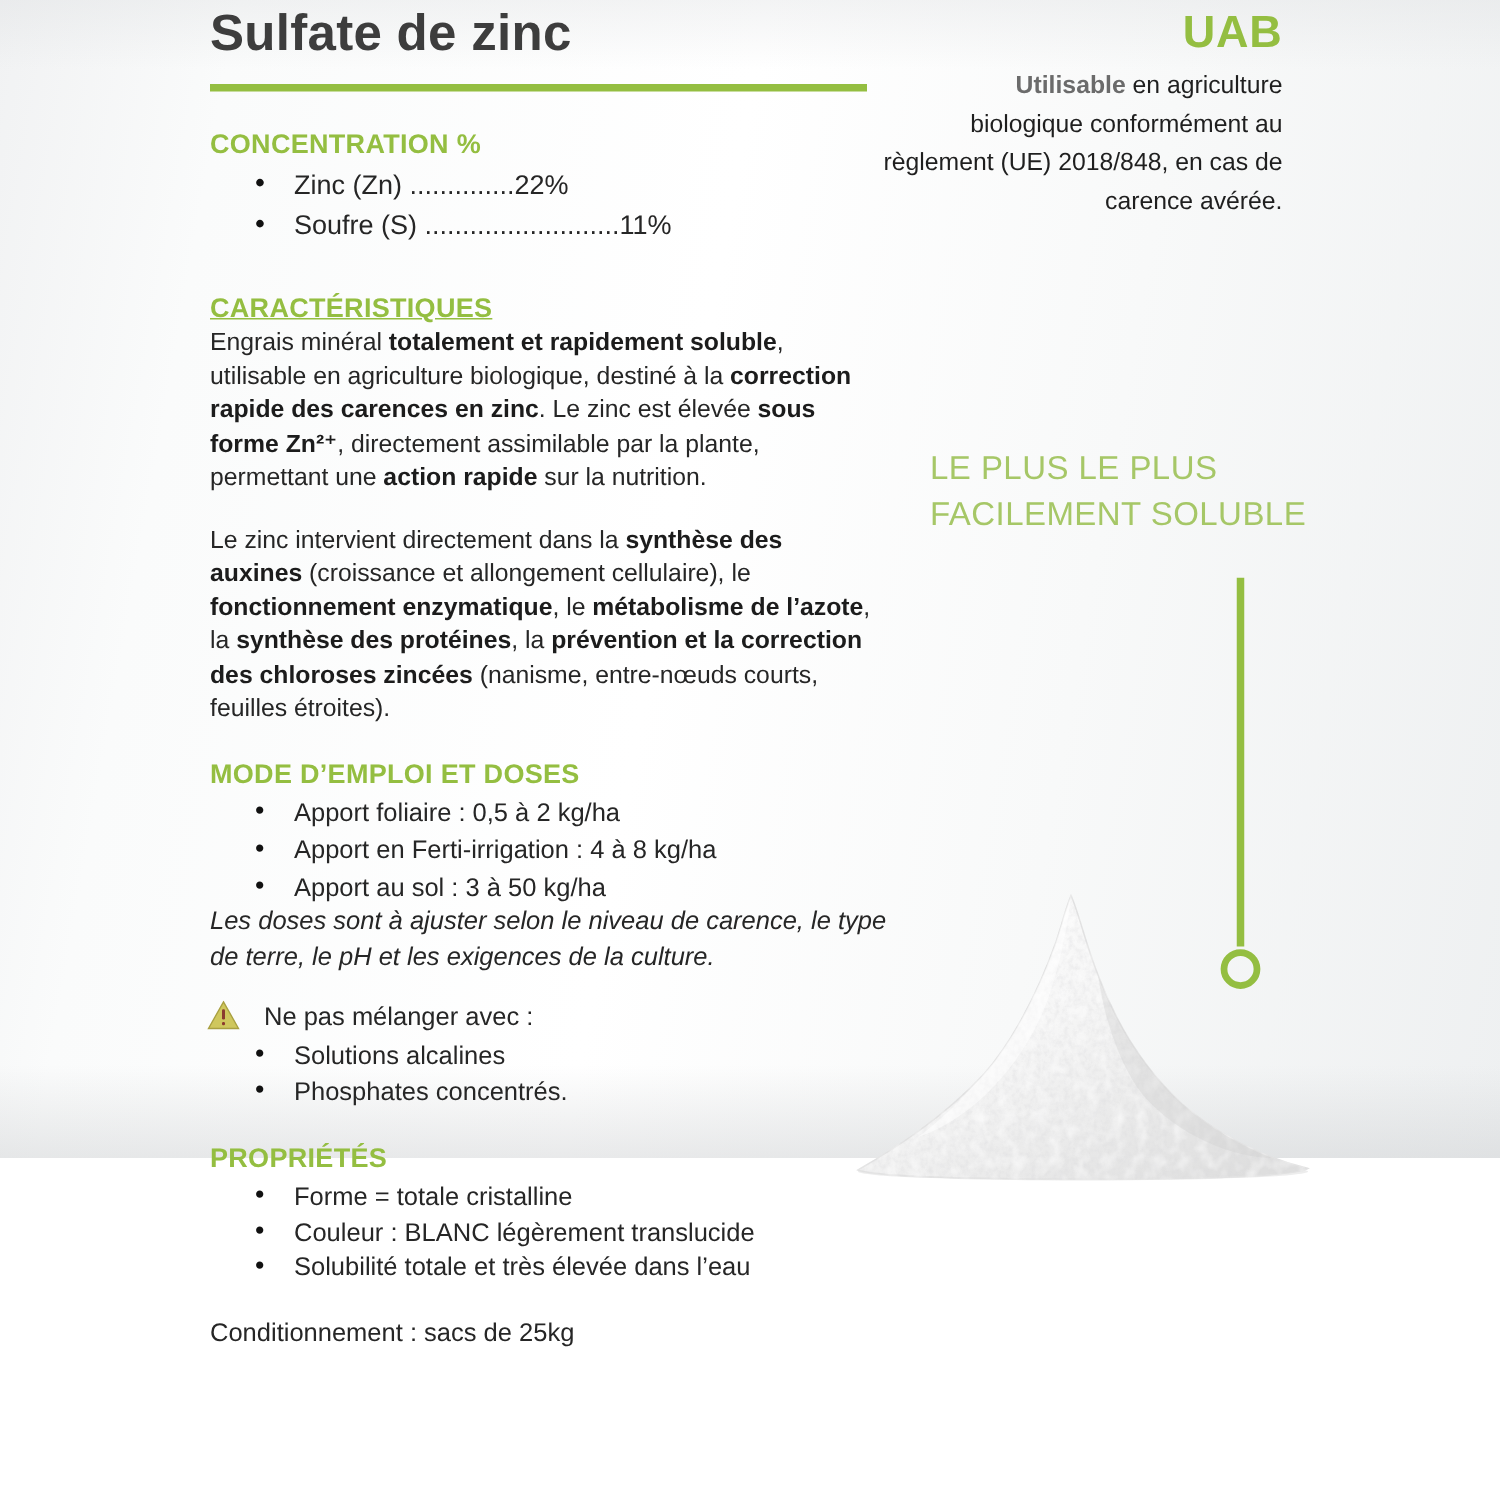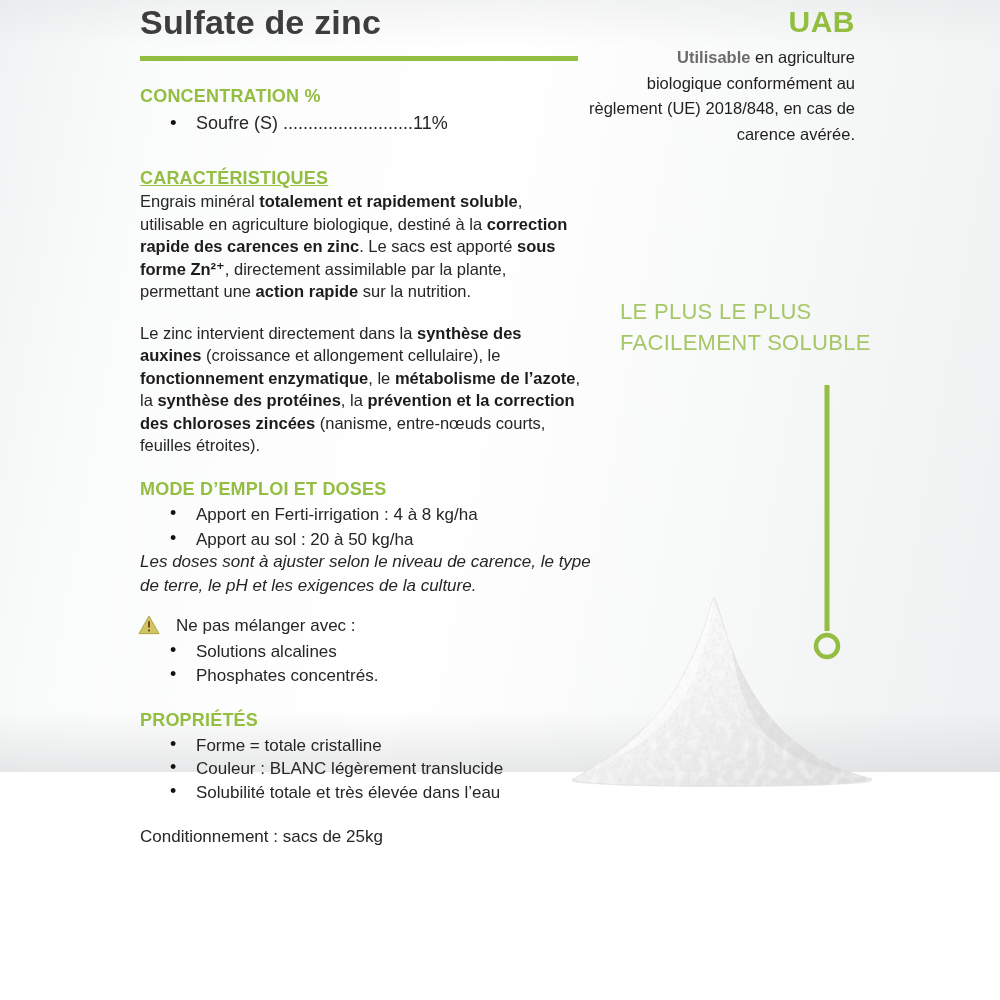--- a/index.html
+++ b/index.html
@@ -66,40 +66,42 @@
 <div class="page">
 
   <div class="left-col">
 
     <h1 class="title">Sulfate de zinc</h1>
     <div class="rule"></div>
 
 
     <div class="sec-h h-conc">CONCENTRATION %</div>
     <ul class="blist conc-list">
+      <li>Zinc (Zn) ..............22%</li>
       <li>Soufre (S) ..........................11%</li>
     </ul>
 
     <div class="sec-h h-car">CARACTÉRISTIQUES</div>
     <p class="para first"><span>Engrais minéral </span><b>totalement et rapidement soluble</b><span>,
 utilisable en agriculture biologique, destiné à la </span><b>correction
-rapide des carences en zinc</b><span>. Le sacs est apporté </span><b>sous
+rapide des carences en zinc</b><span>. Le zinc est élevée </span><b>sous
 forme Zn²⁺</b><span>, directement assimilable par la plante,
 permettant une </span><b>action rapide</b><span> sur la nutrition.</span></p>
     <p class="para"><span>Le zinc intervient directement dans la </span><b>synthèse des
 auxines</b><span> (croissance et allongement cellulaire), le
 </span><b>fonctionnement enzymatique</b><span>, le </span><b>métabolisme de l’azote</b><span>,
 la </span><b>synthèse des protéines</b><span>, la </span><b>prévention et la correction
 des chloroses zincées</b><span> (nanisme, entre-nœuds courts,
 feuilles étroites).</span></p>
 
     <div class="sec-h h-mode">MODE D’EMPLOI ET DOSES</div>
     <ul class="blist use-list">
+      <li>Apport foliaire : 0,5 à 2 kg/ha</li>
       <li>Apport en Ferti-irrigation : 4 à 8 kg/ha</li>
-      <li>Apport au sol : 20 à 50 kg/ha</li>
+      <li>Apport au sol : 3 à 50 kg/ha</li>
     </ul>
     <p class="note">Les doses sont à ajuster selon le niveau de carence, le type
 de terre, le pH et les exigences de la culture.</p>
 
     <div class="warn-row">
       <svg class="warn-icon" viewBox="0 0 24 22" aria-hidden="true">
         <path d="M12 1 L23 20.5 H1 Z" fill="#cfc75d" stroke="#a9a041" stroke-width="1"></path>
         <rect x="10.9" y="6.5" width="2.2" height="7.5" rx="1" fill="#8b3a2e"></rect>
         <rect x="10.9" y="15.8" width="2.2" height="2.4" rx="1" fill="#8b3a2e"></rect>
       </svg>

